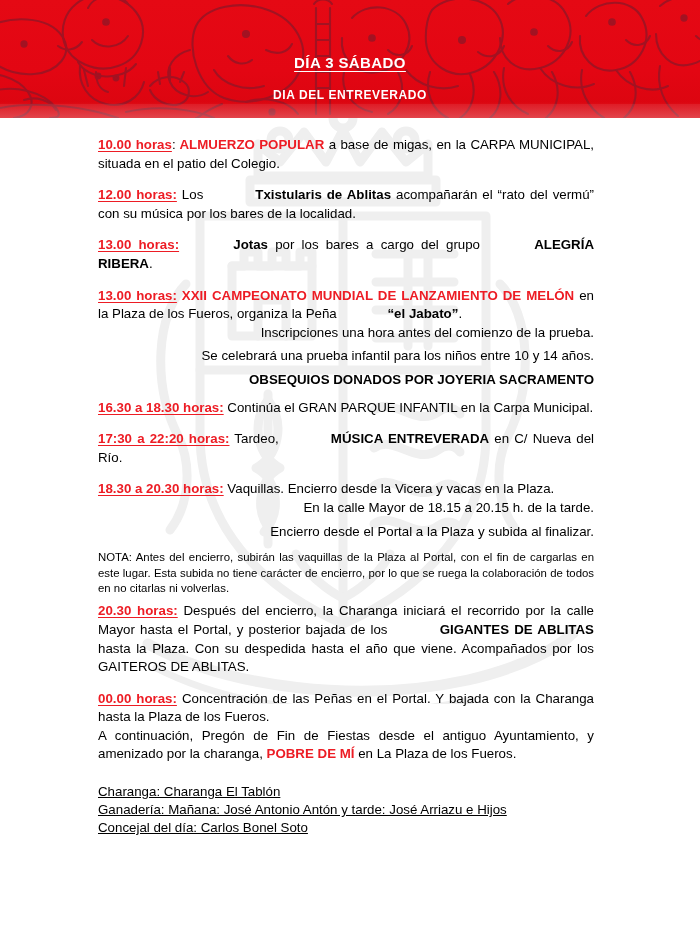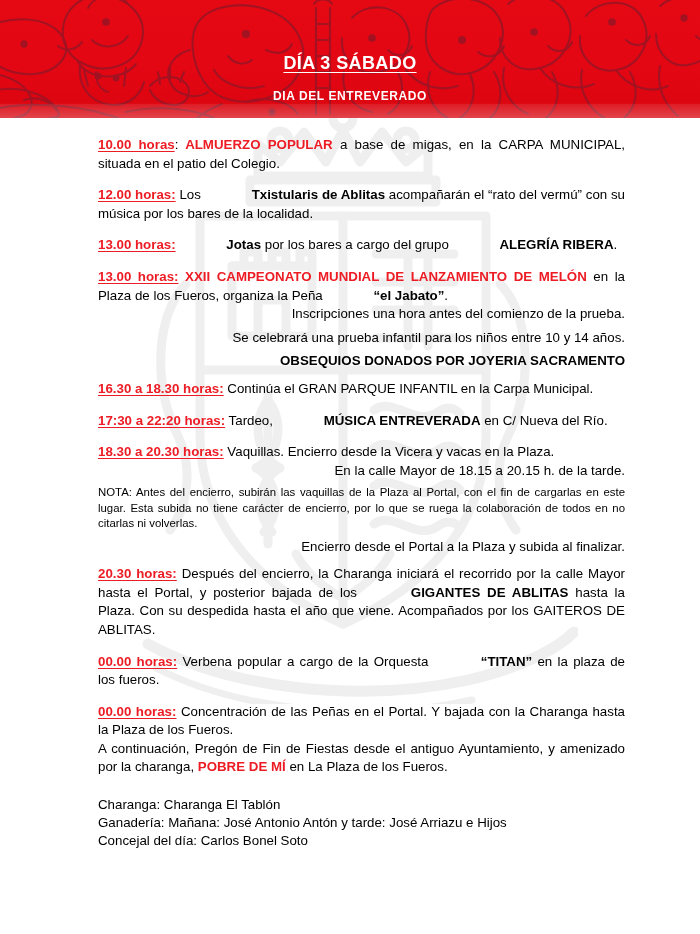--- a/index.html
+++ b/index.html
@@ -45,21 +45,21 @@
     position: absolute;
     left: 0;
     right: 0;
     top: 54px;
     text-align: center;
     z-index: 5;
   }
   .banner-title-1 {
     display: inline-block;
     color: #ffffff;
-    font-size: 18px;
+    font-size: 15px;
     font-weight: bold;
     letter-spacing: 0.4px;
     text-decoration: underline;
     text-underline-offset: 3px;
     line-height: 18px;
   }
   .banner-title-2 {
     display: block;
     margin-top: 14px;
     color: #ffffff;
@@ -84,21 +84,21 @@
     width: 470px;
     height: 620px;
     opacity: 1;
     z-index: 0;
     pointer-events: none;
   }
 
   .content {
     position: relative;
     z-index: 2;
-    padding: 18px 75px 0 98px;
+    padding: 18px 106px 0 98px;
     box-sizing: border-box;
   }
 
   
   .blk {
     margin: 0 0 13px 0;
     font-size: 13.3px;
     line-height: 18.6px;
     text-align: right;
   }
@@ -121,20 +121,21 @@
   .red { color: #ed1c24; font-weight: bold; }
   .b { font-weight: bold; margin-left: 47px; }
 
   .footer {
     position: relative;
     z-index: 2;
     margin-top: 19px;
     padding: 0 75px 0 98px;
     font-size: 13.3px;
     line-height: 18.2px;
+    text-decoration: underline;
   }
   .footer div { display: block; }
 </style>
 </head>
 <body>
 
 <div class="banner">
   <svg class="banner-art" viewBox="0 0 700 118" preserveAspectRatio="none" aria-hidden="true">
     <defs>
       <linearGradient id="bgGrad" x1="0" y1="0" x2="0" y2="1">
@@ -277,24 +278,23 @@
       <p class="blk justify"><span class="hora">12.00 horas:</span><span> Los </span><span class="b">Txistularis de Ablitas</span><span> acompañarán el “rato del vermú” con su música por los bares de la localidad.</span></p>
       <p class="blk justify"><span class="hora">13.00 horas:</span><span> </span><span class="b">Jotas</span><span> por los bares a cargo del grupo </span><span class="b">ALEGRÍA RIBERA</span><span>.</span></p>
       <p class="blk justify tight"><span class="hora">13.00 horas:</span><span class="red"> XXII CAMPEONATO MUNDIAL DE LANZAMIENTO DE MELÓN</span><span> en la Plaza de los Fueros, organiza la Peña </span><span class="b">“el Jabato”</span><span>.</span></p>
       <p class="blk gap-sm">Inscripciones una hora antes del comienzo de la prueba.</p>
       <p class="blk gap-sm">Se celebrará una prueba infantil para los niños entre 10 y 14 años.</p>
       <p class="blk b gap-md">OBSEQUIOS DONADOS POR JOYERIA SACRAMENTO</p>
       <p class="blk justify"><span class="hora">16.30 a 18.30 horas:</span><span> Continúa el GRAN PARQUE INFANTIL en la Carpa Municipal.</span></p>
       <p class="blk justify"><span class="hora">17:30 a 22:20 horas:</span><span> Tardeo, </span><span class="b">MÚSICA ENTREVERADA</span><span> en C/ Nueva del Río.</span></p>
       <p class="blk justify tight"><span class="hora">18.30 a 20.30 horas:</span><span> Vaquillas. Encierro desde la Vicera y vacas en la Plaza.</span></p>
       <p class="blk gap-sm">En la calle Mayor de 18.15 a 20.15 h. de la tarde.</p>
+      <p class="blk gap-md">Encierro desde el Portal a la Plaza y subida al finalizar.</p>
       <p class="blk small justify ">NOTA: Antes del encierro, subirán las vaquillas de la Plaza al Portal, con el fin de cargarlas en este lugar. Esta subida no tiene carácter de encierro, por lo que se ruega la colaboración de todos en no citarlas ni volverlas.</p>
-      <p class="blk gap-md">Encierro desde el Portal a la Plaza y subida al finalizar.</p>
       <p class="blk justify"><span class="hora">20.30 horas:</span><span> Después del encierro, la Charanga iniciará el recorrido por la calle Mayor hasta el Portal, y posterior bajada de los </span><span class="b">GIGANTES DE ABLITAS</span><span> hasta la Plaza. Con su despedida hasta el año que viene. Acompañados por los GAITEROS DE ABLITAS.</span></p>
-      <p class="blk justify"><span class="hora">00.00 horas:</span><span> Verbena popular a cargo de la Orquesta </span><span class="b">“TITAN”</span><span> en la plaza de los fueros.</span></p>
       <p class="blk justify tight"><span class="hora">00.00 horas:</span><span> Concentración de las Peñas en el Portal. Y bajada con la Charanga hasta la Plaza de los Fueros.</span></p>
       <p class="blk justify gap-md"><span>A continuación, Pregón de Fin de Fiestas desde el antiguo Ayuntamiento, y amenizado por la charanga, </span><span class="red">POBRE DE MÍ</span><span> en La Plaza de los Fueros.</span></p>
     </div>
 
   <div class="footer">
 
   <div>Charanga: Charanga El Tablón</div>
       <div>Ganadería: Mañana: José Antonio Antón y tarde: José Arriazu e Hijos</div>
       <div>Concejal del día: Carlos Bonel Soto</div>
     </div>

